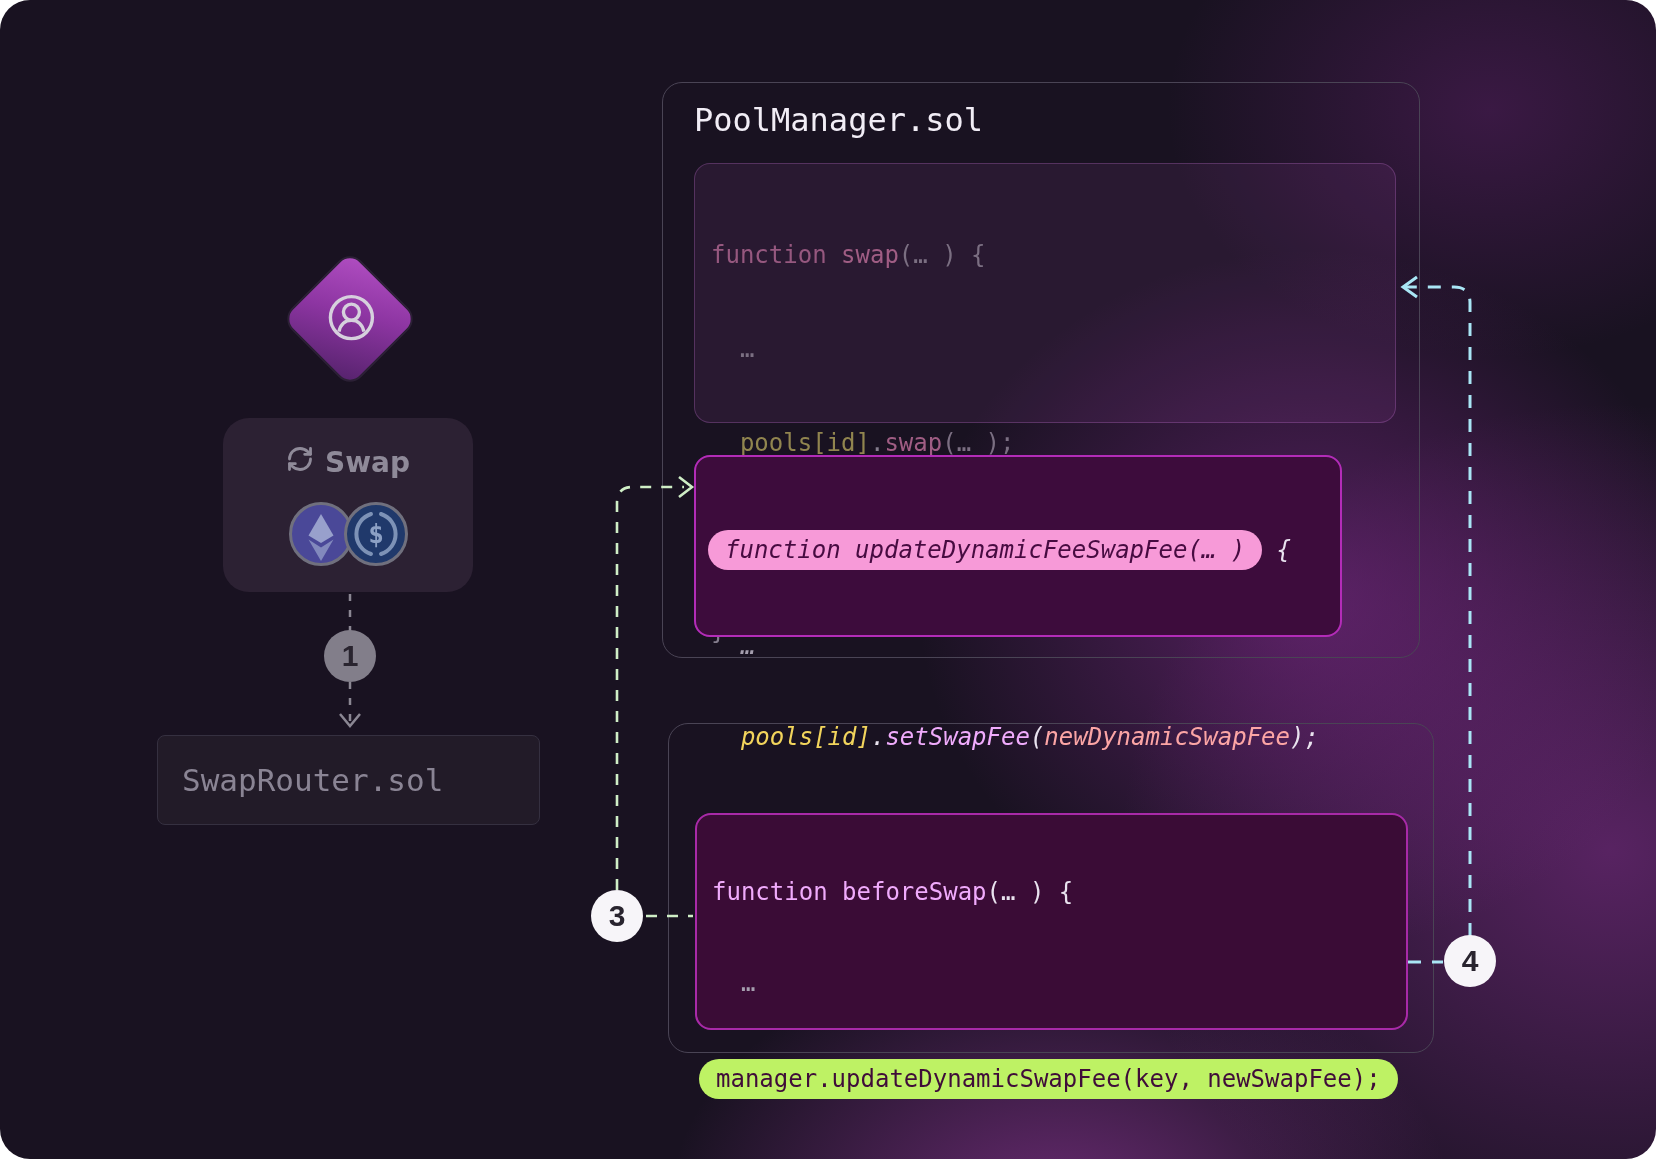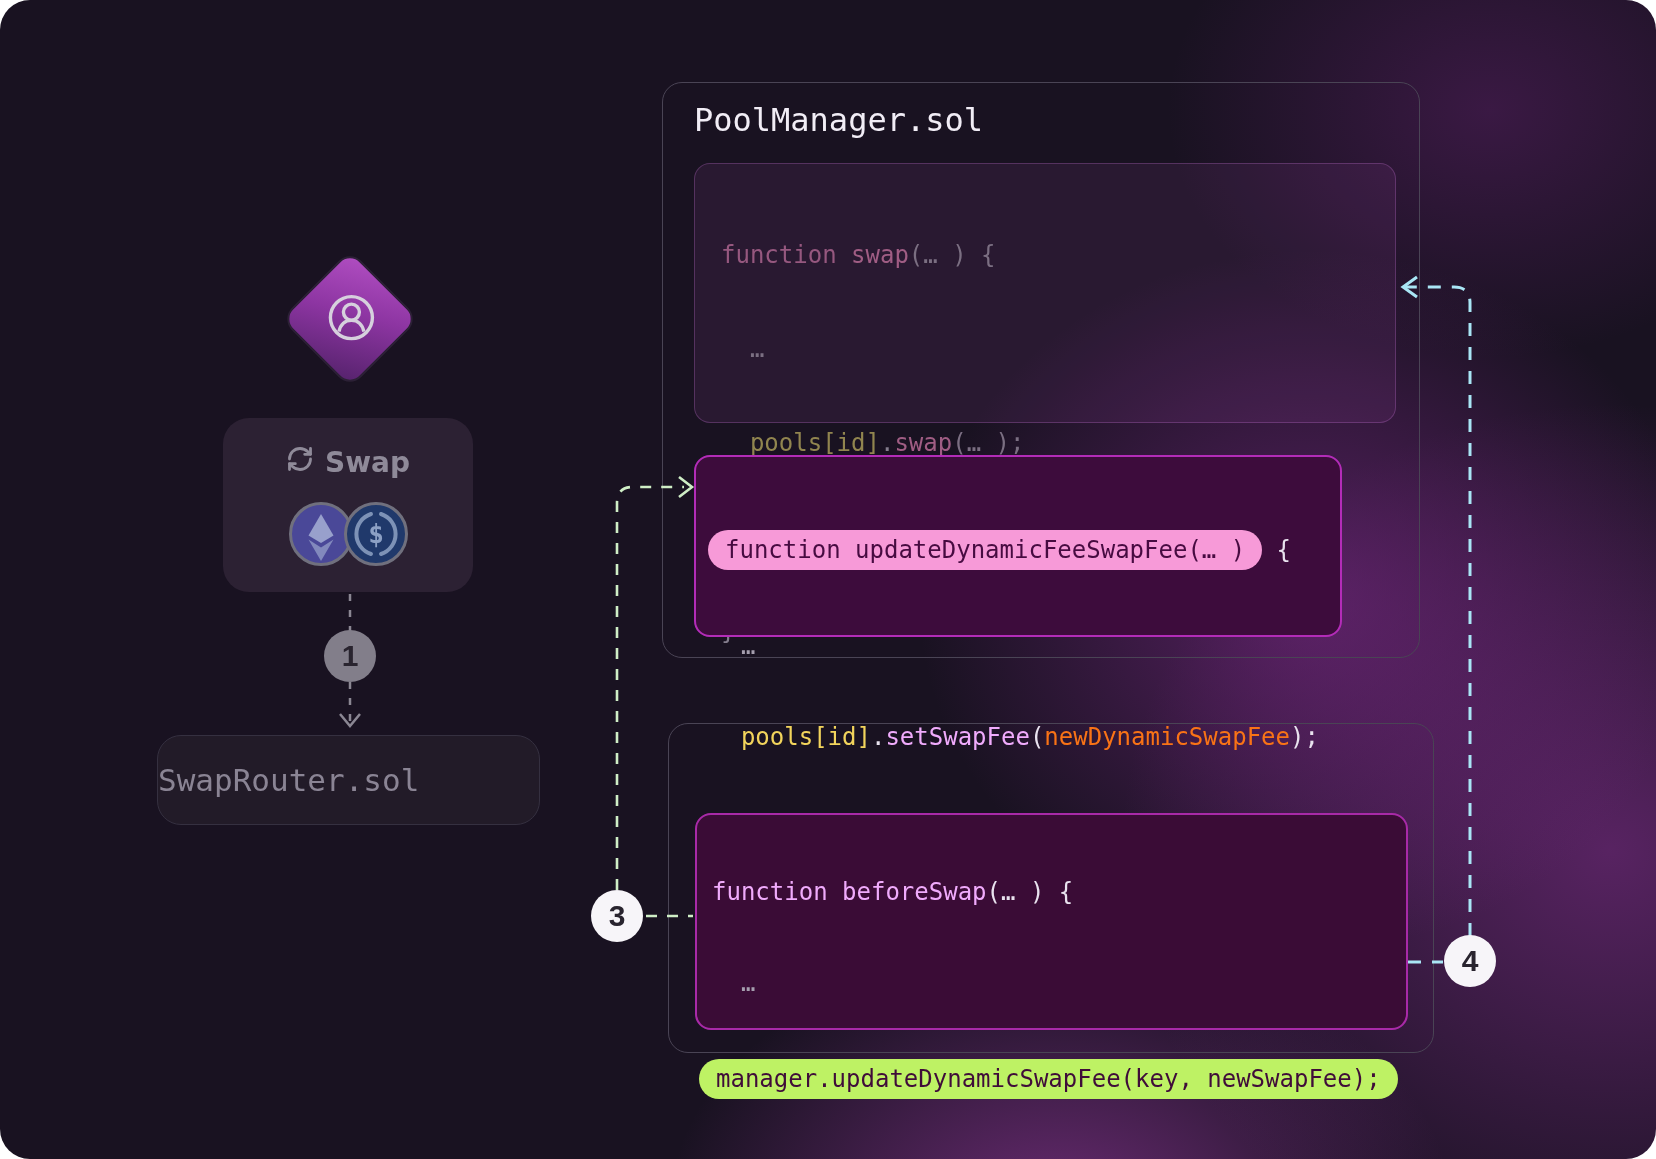--- a/index.html
+++ b/index.html
@@ -31,57 +31,57 @@
     position:absolute;left:0;right:0;top:26px;height:36px;
     display:flex;align-items:center;justify-content:center;gap:11px;
     color:#8f8a99;font:700 28px "DejaVu Sans","Liberation Sans",sans-serif;
   }
   .coins{position:absolute;left:0;right:0;top:84px;display:flex;justify-content:center;}
   .coin{width:64px;height:64px;border-radius:50%;border:3px solid #70707e;box-sizing:border-box;
         display:flex;align-items:center;justify-content:center;}
   .coin-eth{background:#4a4898;z-index:1;}
   .coin-usdc{background:#20396b;margin-left:-9px;z-index:2;}
   .routerbox{
-    left:157px;top:735px;width:383px;height:90px;border-radius:24px;
+    left:157px;top:735px;width:383px;height:90px;border-radius:8px;
     background:#221b28;border:1.5px solid #353040;box-sizing:border-box;
-    display:flex;align-items:center;
+    display:flex;align-items:center;padding-left:24px;
     color:#8a8494;font-size:31px;
   }
   
   .step{
     position:absolute;width:52px;height:52px;border-radius:50%;
     display:flex;align-items:center;justify-content:center;
     font:700 30px "Liberation Sans",sans-serif;color:#29242f;z-index:5;
   }
   .step-gray{background:#827e8a;}
   .step-white{background:#f7f5f9;}
   
   .panel{border:1.5px solid #4a4455;border-radius:20px;box-sizing:border-box;background:transparent;}
   .panel-title{position:absolute;color:#f1edf6;font-size:32px;line-height:44px;height:44px;}
   .codeblock{position:absolute;box-sizing:border-box;border-radius:16px;white-space:pre;font-size:24px;}
   .cb-faded{
     background:rgba(186,90,200,0.10);border:1.5px solid rgba(200,120,215,0.28);
-    padding:16px 26px;
+    padding:16px 16px;
   }
   .cb-active{padding:14px 16px;}
   .cb-pm2{background:#3d0c3c;border:2px solid #b32cb8;}
   .cb-hook{background:#3a0c36;border:2px solid #a82aa8;}
   .cl38{height:38px;line-height:38px;}
   .cl35{height:35px;line-height:35px;}
   .cl34{height:34px;line-height:34px;}
   .cl32{height:32px;line-height:32px;}
   .clpill46{height:46px;display:flex;align-items:center;}
   .clpill48{height:48px;display:flex;align-items:center;}
   .pill{display:inline-flex;align-items:center;height:40px;padding:0 17px;border-radius:21px;white-space:pre;}
   .pill-pink{background:#f79ad8;color:#470b41;margin-left:-4px;}
   .pill-green{background:#bef264;color:#3f0c39;margin-left:-13px;}
   
   .tk-kw-f{color:#96587f}.tk-fn-f{color:#a05d84}.tk-p-f{color:#7b6f82}
   .tk-obj-f{color:#847d8d}.tk-arr-f{color:#91854f}
-  .tk-w{color:#e9e3ef}.tk-y{color:#f2d45c}.tk-pk{color:#f0abfc}.tk-cy{color:#f97316}.tk-dim{color:#a59eae}
+  .tk-w{color:#e9e3ef}.tk-y{color:#f2d45c}.tk-pk{color:#f0abfc}.tk-cy{color:#fca5a5}.tk-dim{color:#a59eae}
   .connector-svg{position:absolute;left:0;top:0;pointer-events:none;z-index:4;}
 </style>
 </head>
 <body>
 
 <div class="card">
 
   <div class="abs diamond">
     <span>
       <svg width="64" height="64" viewBox="0 0 64 64" fill="none" stroke="#d6d0dd" stroke-width="3.4">
@@ -129,21 +129,21 @@
   <div class="panel-title" style="left:694px;top:98px;">PoolManager.sol</div>
 
   <div class="codeblock cb-faded" style="left:694px;top:163px;width:702px;height:260px;">
     <div class="cl38"><span class="tk-kw-f">function </span><span class="tk-fn-f">swap</span><span class="tk-p-f">(… ) {</span></div>
     <div class="cl38"><span class="tk-p-f">  …</span></div>
     <div class="cl38"><span class="tk-arr-f">  pools[id]</span><span class="tk-obj-f">.</span><span class="tk-fn-f">swap</span><span class="tk-p-f">(… );</span></div>
     <div class="cl38"><span class="tk-p-f">  …</span></div>
     <div class="cl38"><span class="tk-obj-f">}</span></div>
   </div>
 
-  <div class="codeblock cb-active cb-pm2" style="left:694px;top:455px;width:648px;height:182px;">
+  <div class="codeblock cb-active cb-pm2" style="left:694px;top:455px;width:648px;height:182px;font-style:italic;">
     <div class="clpill46"><span class="pill pill-pink">function updateDynamicFeeSwapFee(… )</span><span class="tk-w"> {</span></div>
     <div class="cl35"><span class="tk-dim">  …</span></div>
     <div class="cl35"><span class="tk-y">  pools[id]</span><span class="tk-w">.</span><span class="tk-pk">setSwapFee</span><span class="tk-w">(</span><span class="tk-cy">newDynamicSwapFee</span><span class="tk-w">);</span></div>
     <div class="cl34"><span class="tk-w">}</span></div>
   </div>
 
   <div class="abs panel" style="left:668px;top:723px;width:766px;height:330px;"></div>
 
   <div class="codeblock cb-active cb-hook" style="left:695px;top:813px;width:713px;height:217px;padding:2px 15px;">
     <div class="cl38"><span class="tk-pk">function </span><span class="tk-pk">beforeSwap</span><span class="tk-w">(… ) {</span></div>

